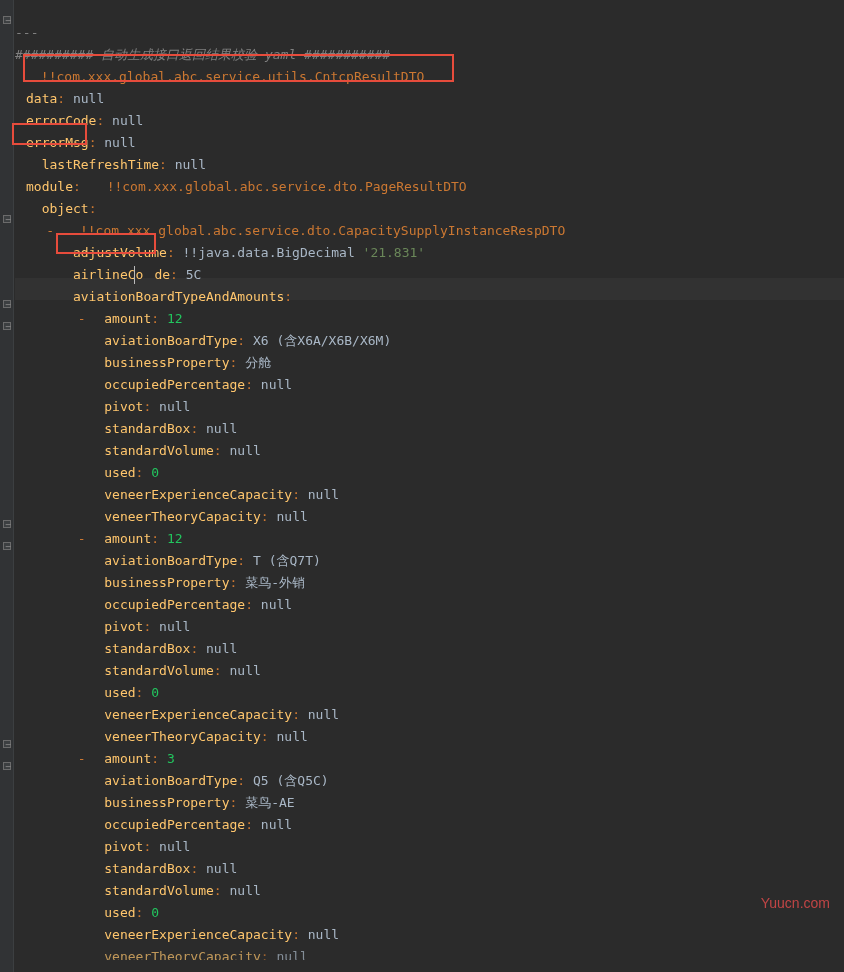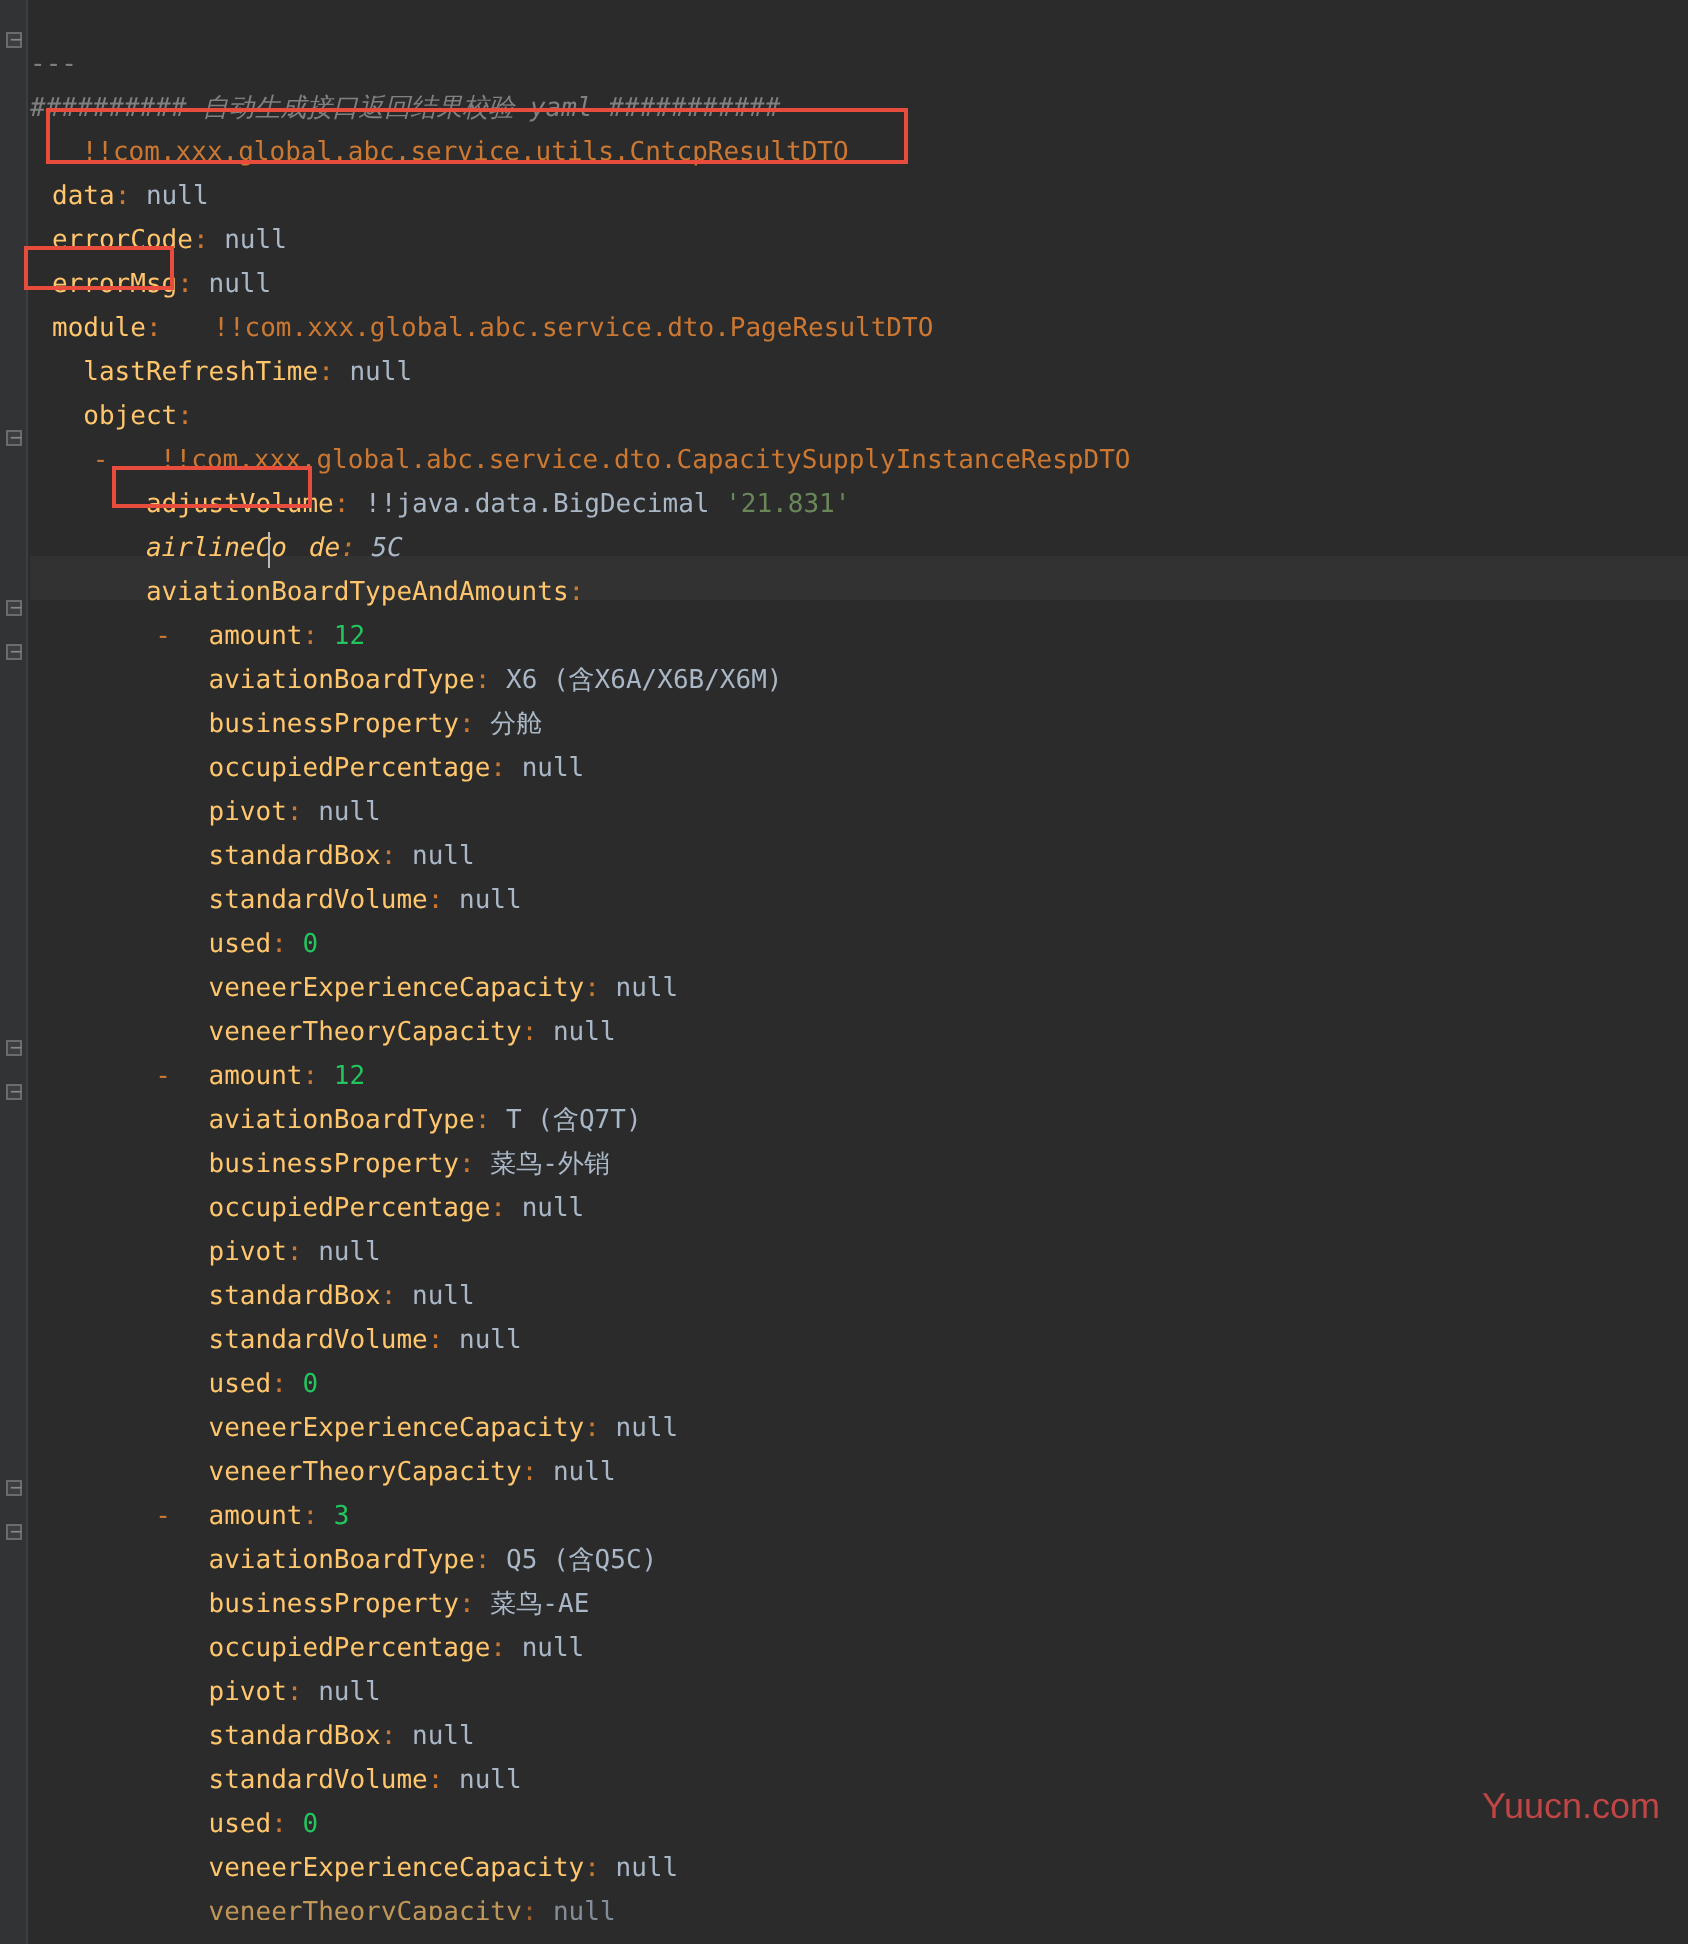--- a/index.html
+++ b/index.html
@@ -78,21 +78,21 @@
       position: absolute;
       width: 1px;
       height: 18px;
       background: #bbb;
     }
     .watermark {
       position: absolute;
       bottom: 58px;
       right: 14px;
       color: #d14848;
-      font-size: 18px;
+      font-size: 14px;
       font-family: Arial, sans-serif;
       opacity: 0.9;
       z-index: 20;
     }
   </style>
 </head>
 <body>
 
 <div class="gutter">
   <div id="fold-container">
@@ -110,26 +110,26 @@
 <div class="code-area">
   <div class="highlight-line" style="top: 278px;"></div>
 
   <div class="line"> </div>
   <div class="line"><span class="comment">---</span></div>
   <div class="line comment-header"><span>##########</span> <span>自动生成接口返回结果校验</span> <span style="">yaml</span> <span>###########</span></div>
   <div class="line"> <span class="val-type">!!com.xxx.global.abc.service.utils.CntcpResultDTO</span></div>
   <div class="line"><span class="key-orange">data</span><span class="colon">:</span> <span class="val-null">null</span></div>
   <div class="line"><span class="key-orange">errorCode</span><span class="colon">:</span> <span class="val-null">null</span></div>
   <div class="line"><span class="key-orange">errorMsg</span><span class="colon">:</span> <span class="val-null">null</span></div>
+  <div class="line">  <span class="key-orange">lastRefreshTime</span><span class="colon">:</span> <span class="val-null">null</span></div>
   <div class="line"><span class="key-orange">module</span><span class="colon">:</span> <span class="val-type">!!com.xxx.global.abc.service.dto.PageResultDTO</span></div>
-  <div class="line">  <span class="key-orange">lastRefreshTime</span><span class="colon">:</span> <span class="val-null">null</span></div>
   <div class="line">  <span class="key-orange">object</span><span class="colon">:</span></div>
   <div class="line">    <span class="dash">-</span> <span class="val-type">!!com.xxx.global.abc.service.dto.CapacitySupplyInstanceRespDTO</span></div>
   <div class="line">      <span class="key-orange">adjustVolume</span><span class="colon">:</span> <span class="val-str">!!java.data.BigDecimal</span> <span class="val-quoted">'21.831'</span></div>
-  <div class="line" style="position:relative;font-style:italic;">      <span class="key-orange">airlineCo</span><span class="key-orange">de</span><span class="colon">:</span> <span class="val-str">5C</span><span class="cursor" style="left:119px;top:2px;"></span></div>
+  <div class="line" style="position:relative;">      <span class="key-orange">airlineCo</span><span class="key-orange">de</span><span class="colon">:</span> <span class="val-str">5C</span><span class="cursor" style="left:119px;top:2px;"></span></div>
   <div class="line">      <span class="key-orange">aviationBoardTypeAndAmounts</span><span class="colon">:</span></div>
 
   <div id="items-container">
       <div class="line">        <span class="dash">-</span> <span class="key-orange">amount</span><span class="colon">:</span> <span class="val-num">12</span></div>
       <div class="line">          <span class="key-orange">aviationBoardType</span><span class="colon">:</span> <span class="val-str">X6 (含X6A/X6B/X6M)</span></div>
       <div class="line">          <span class="key-orange">businessProperty</span><span class="colon">:</span> <span class="val-str">分舱</span></div>
       <div class="line">          <span class="key-orange">occupiedPercentage</span><span class="colon">:</span> <span class="val-null">null</span></div>
       <div class="line">          <span class="key-orange">pivot</span><span class="colon">:</span> <span class="val-null">null</span></div>
       <div class="line">          <span class="key-orange">standardBox</span><span class="colon">:</span> <span class="val-null">null</span></div>
       <div class="line">          <span class="key-orange">standardVolume</span><span class="colon">:</span> <span class="val-null">null</span></div>

